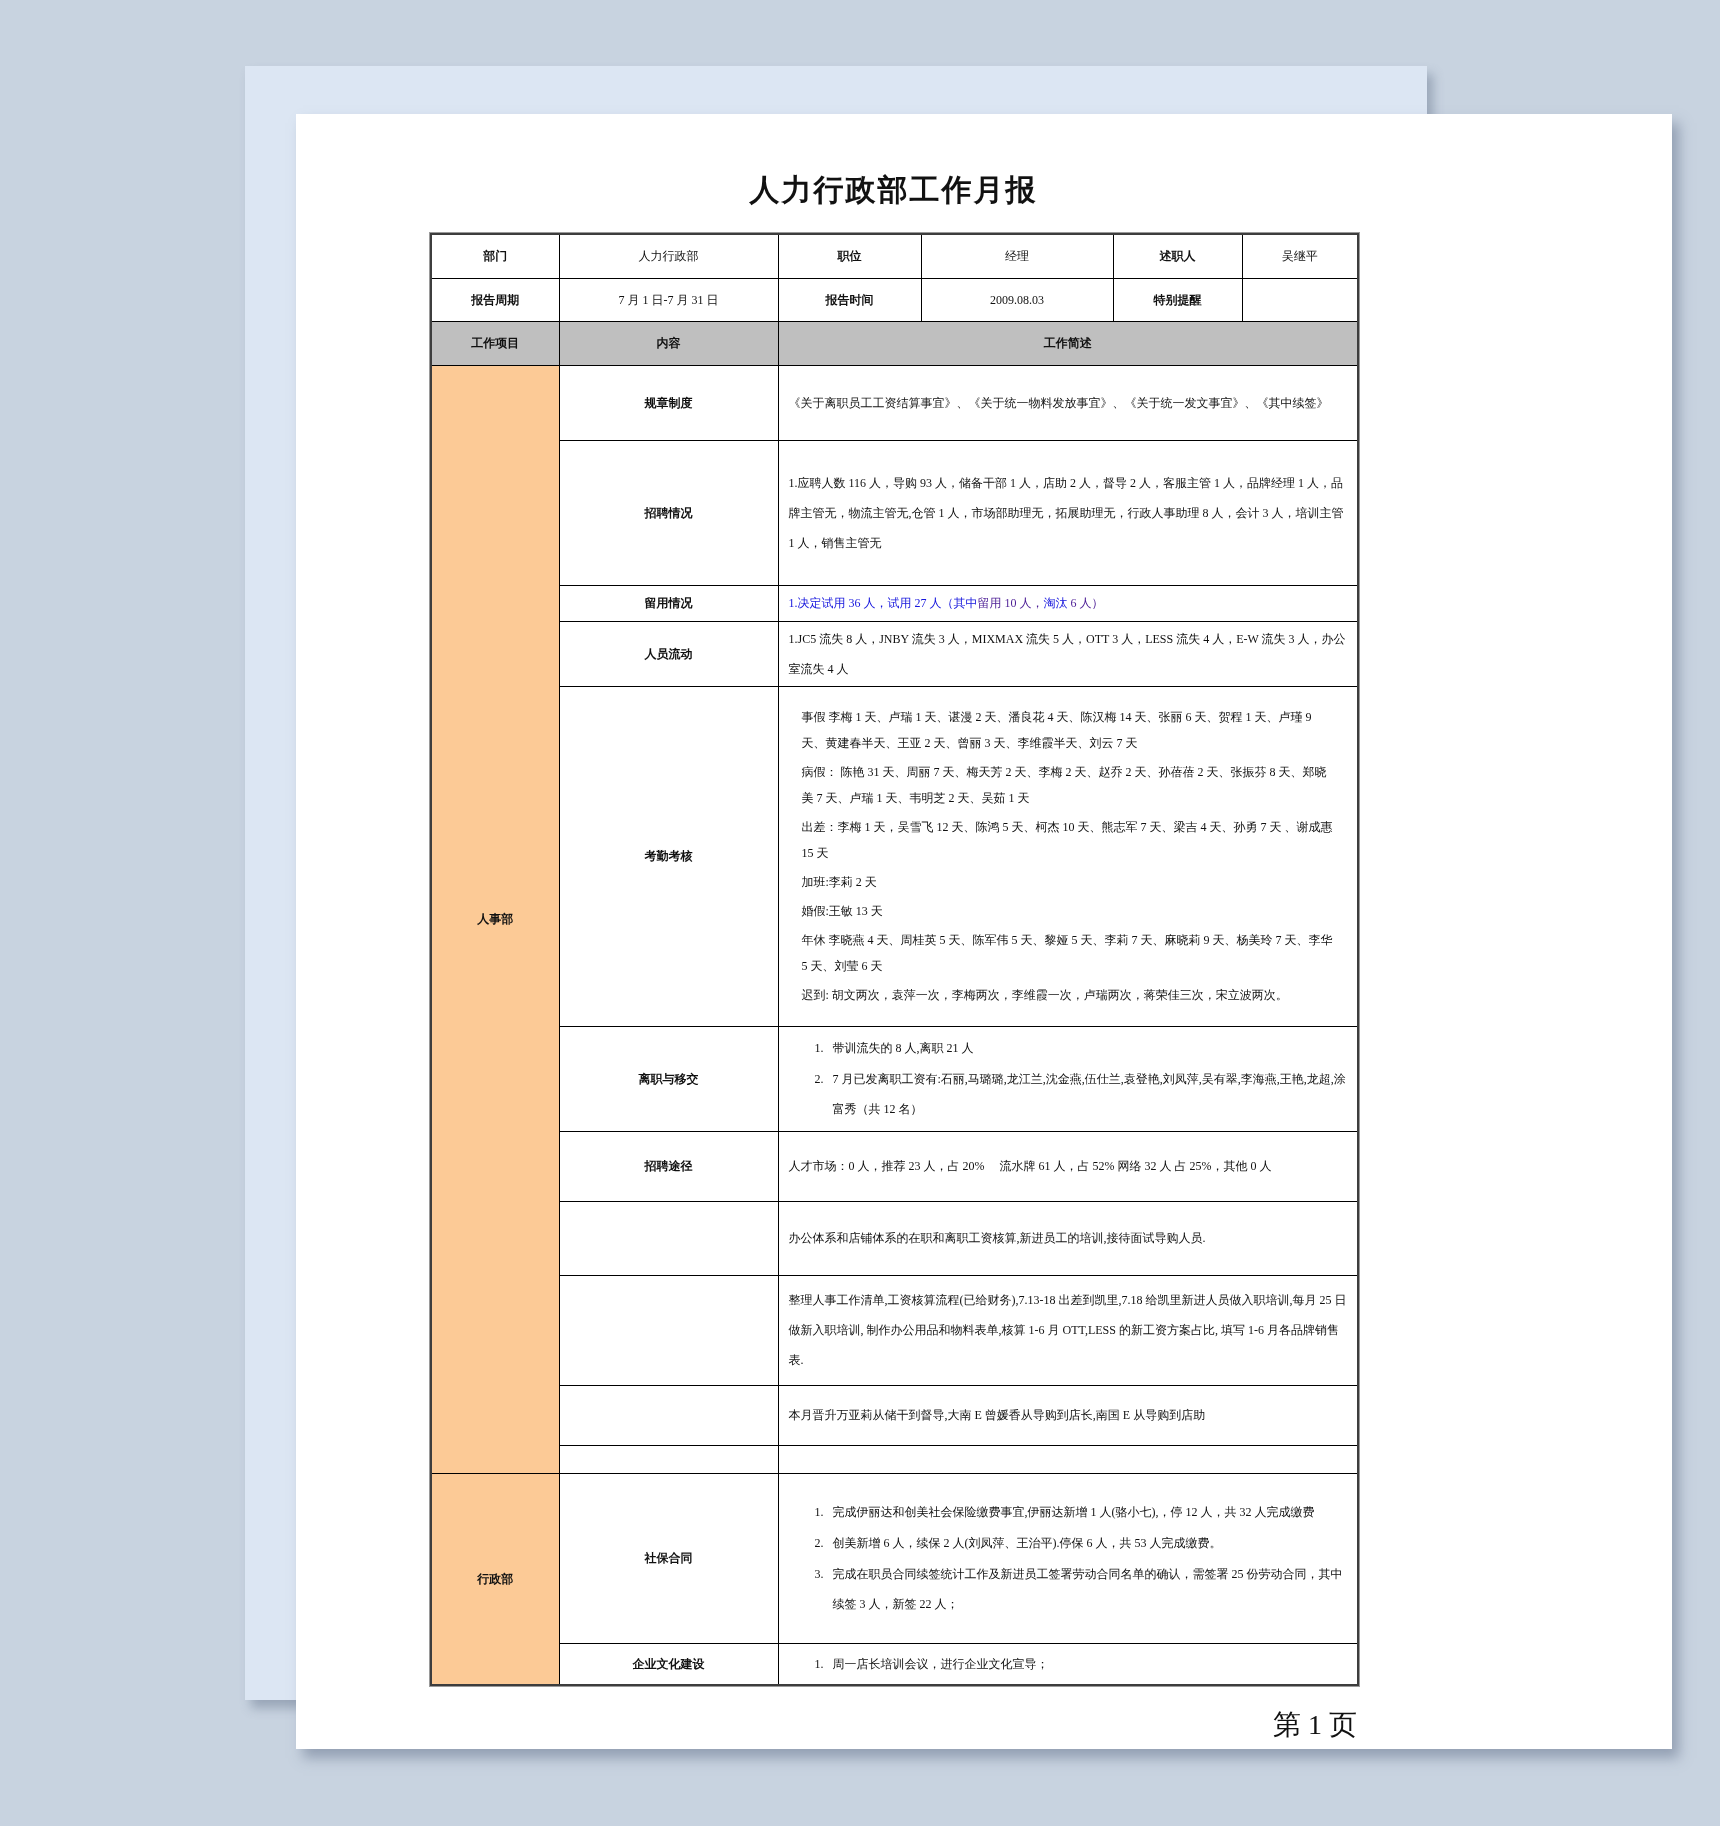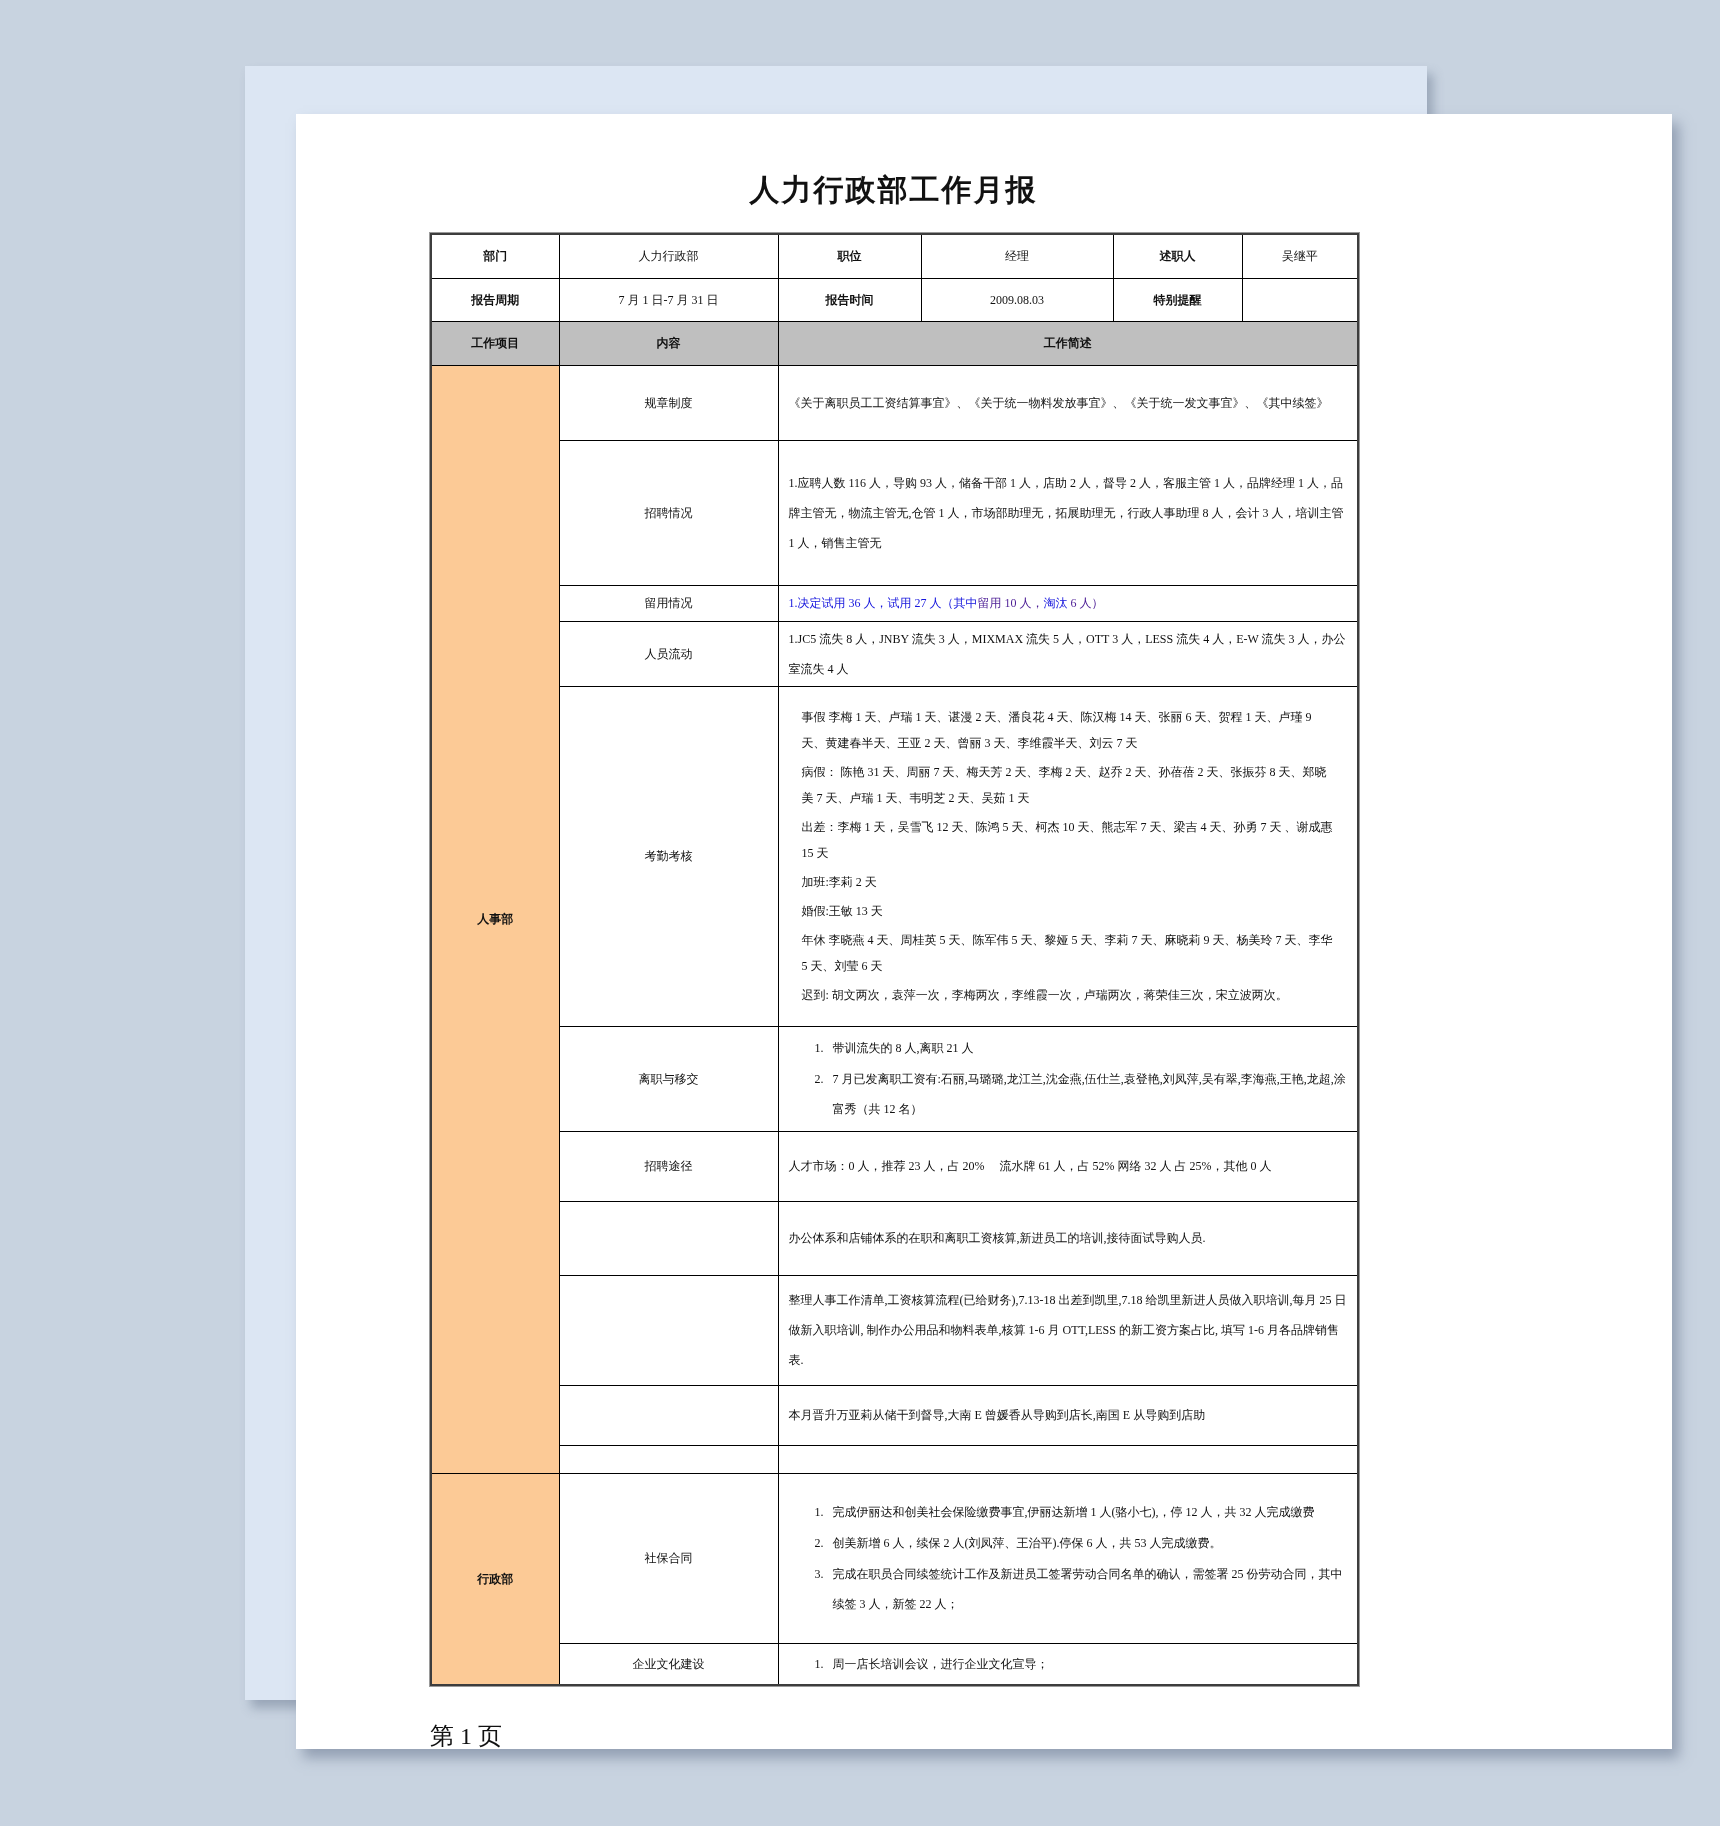--- a/index.html
+++ b/index.html
@@ -53,35 +53,35 @@
     background:#bfbfbf;
     font-weight:bold;
     text-align:center;
   }
   td.section-cell {
     background:#fcca96;
     font-weight:bold;
     text-align:center;
   }
   td.content-label {
-    font-weight:normal;
+    font-weight:bold;
     text-align:center;
   }
   td.summary { text-align:left; }
   .txt-blue { color:#1616dd; }
   .txt-red  { color:#4c1d95; }
   .attendance-cell { line-height:26px; }
   .attendance-cell div { margin:3px 13px; }
   ol.num-list { margin:0; padding-left:38px; list-style:decimal; }
   ol.num-list li { padding-left:6px; margin:1px 0; }
   .page-footer {
     width:927px;
-    text-align:left;
-    font-size:24px;
-    margin-top:34px;
+    text-align:right;
+    font-size:28px;
+    margin-top:20px;
   }
 </style>
 </head>
 <body>
 
 <div class="back-page"></div>
 
 <div class="page">
   <div class="doc">
 

